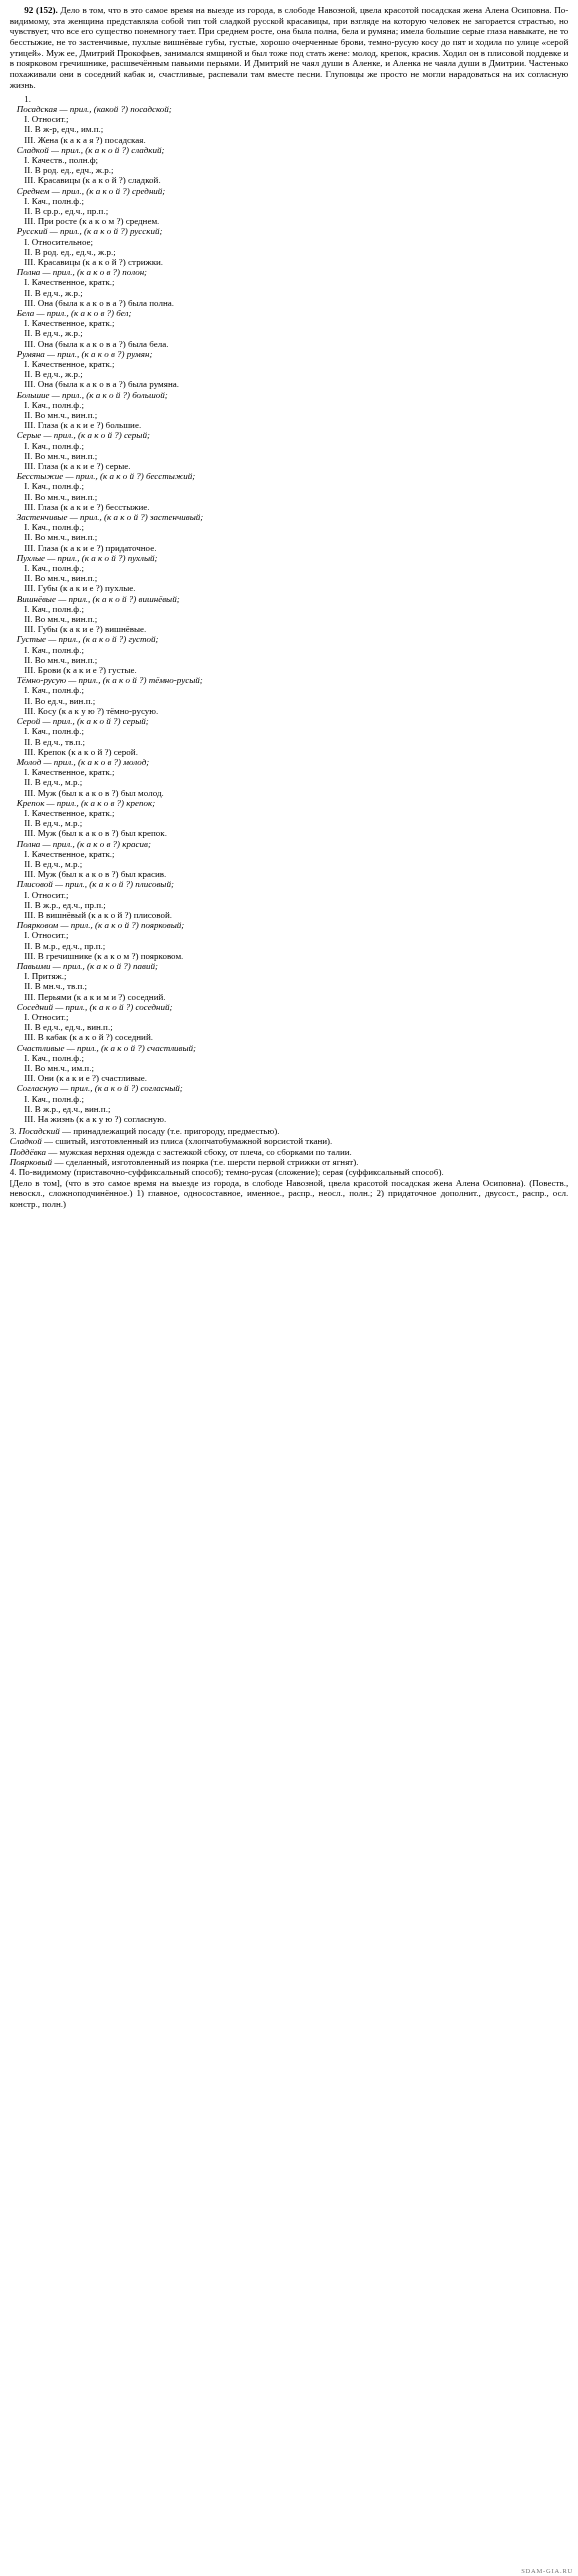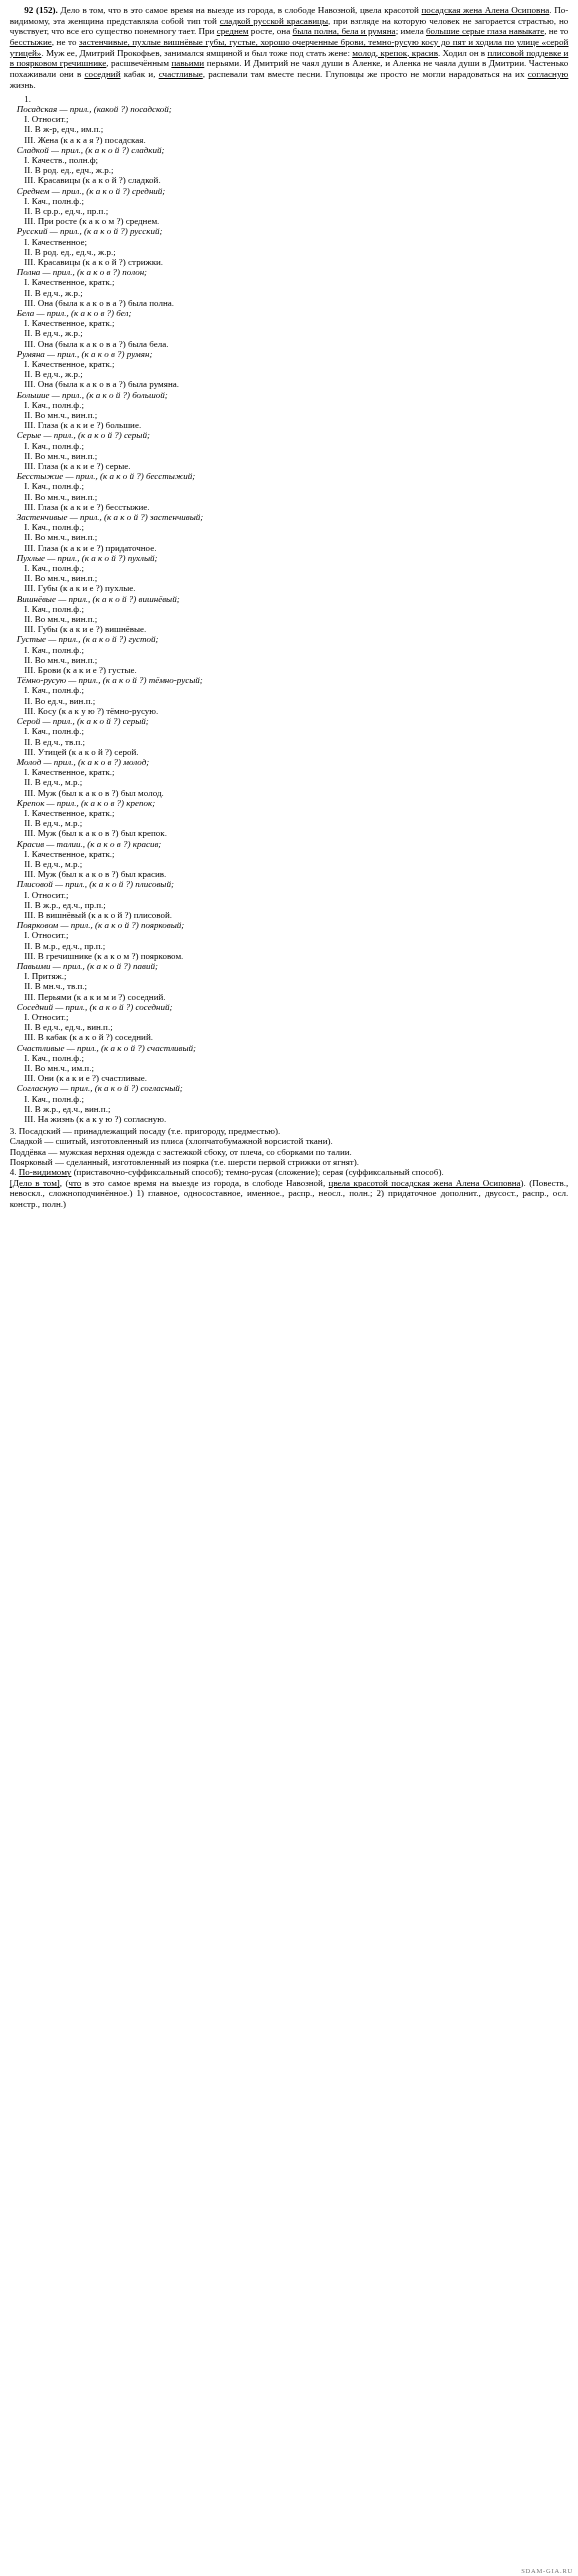--- a/index.html
+++ b/index.html
@@ -1,22 +1,22 @@
 <!DOCTYPE html>
 <html style="font-size:13px"><head>
 <meta charset="utf-8">
 <style>
   html,body{margin:0;padding:0;background:#ffffff;}
   body{width:578px;font-family:"Liberation Serif", serif;color:#000;}
   .page{width:578px;min-height:2576px;position:relative;padding:0;box-sizing:border-box;}
   .intro{padding:4.9px 9.7px 0 9.7px;font-size:9.1px;line-height:10.7px;text-align:justify;}
   .intro p{margin:0;text-indent:14.6px;}
   .num{font-weight:bold;margin-top:44px;}
-  .u{text-decoration:underline;}
-  .i{}
+  .u{}
+  .i{font-style:italic;}
   .body{padding:3.2px 9.7px 0 9.7px;font-size:9px;line-height:10.2px;}
   .ln{white-space:pre-wrap;}
   .lvl1{margin-left:14.6px;}
   .lvl2{margin-left:7px;}
   .entry{font-style:italic;}
   .tail{padding:1.6px 9.7px 0 9.7px;font-size:9px;line-height:10.4px;text-align:justify;}
   .tail p{margin:0;}
   .footer{position:absolute;right:4.9px;bottom:1.6px;font-size:6.5px;color:#777;letter-spacing:0.8px;}
   .center-note{text-align:justify;}
 </style>
@@ -44,21 +44,21 @@
     <div class="ln lvl1">I. Качеств., полн.ф;</div>
     <div class="ln lvl1">II. В род. ед., едч., ж.р.;</div>
     <div class="ln lvl1">III. Красавицы (к а к о й ?) сладкой.</div>
 
     <div class="ln lvl2 entry">Среднем — прил., (к а к о й ?) средний;</div>
     <div class="ln lvl1">I. Кач., полн.ф.;</div>
     <div class="ln lvl1">II. В ср.р., ед.ч., пр.п.;</div>
     <div class="ln lvl1">III. При росте (к а к о м ?) среднем.</div>
 
     <div class="ln lvl2 entry">Русский — прил., (к а к о й ?) русский;</div>
-    <div class="ln lvl1">I. Качественное;</div>
+    <div class="ln lvl1">I. Относительное;</div>
     <div class="ln lvl1">II. В род. ед., ед.ч., ж.р.;</div>
     <div class="ln lvl1">III. Красавицы (к а к о й ?) стрижки.</div>
 
     <div class="ln lvl2 entry">Полна — прил., (к а к о в ?) полон;</div>
     <div class="ln lvl1">I. Качественное, кратк.;</div>
     <div class="ln lvl1">II. В ед.ч., ж.р.;</div>
     <div class="ln lvl1">III. Она (была к а к о в а ?) была полна.</div>
 
     <div class="ln lvl2 entry">Бела — прил., (к а к о в ?) бел;</div>
     <div class="ln lvl1">I. Качественное, кратк.;</div>
@@ -106,33 +106,33 @@
     <div class="ln lvl1">III. Брови (к а к и е ?) густые.</div>
 
     <div class="ln lvl2 entry">Тёмно-русую — прил., (к а к о й ?) тёмно-русый;</div>
     <div class="ln lvl1">I. Кач., полн.ф.;</div>
     <div class="ln lvl1">II. Во ед.ч., вин.п.;</div>
     <div class="ln lvl1">III. Косу (к а к у ю ?) тёмно-русую.</div>
 
     <div class="ln lvl2 entry">Серой — прил., (к а к о й ?) серый;</div>
     <div class="ln lvl1">I. Кач., полн.ф.;</div>
     <div class="ln lvl1">II. В ед.ч., тв.п.;</div>
-    <div class="ln lvl1">III. Утицей (к а к о й ?) серой.</div>
+    <div class="ln lvl1">III. Крепок (к а к о й ?) серой.</div>
 
     <div class="ln lvl2 entry">Молод — прил., (к а к о в ?) молод;</div>
     <div class="ln lvl1">I. Качественное, кратк.;</div>
     <div class="ln lvl1">II. В ед.ч., м.р.;</div>
     <div class="ln lvl1">III. Муж (был к а к о в ?) был молод.</div>
 
     <div class="ln lvl2 entry">Крепок — прил., (к а к о в ?) крепок;</div>
     <div class="ln lvl1">I. Качественное, кратк.;</div>
     <div class="ln lvl1">II. В ед.ч., м.р.;</div>
     <div class="ln lvl1">III. Муж (был к а к о в ?) был крепок.</div>
 
-    <div class="ln lvl2 entry">Красив — талии., (к а к о в ?) красив;</div>
+    <div class="ln lvl2 entry">Полна — прил., (к а к о в ?) красив;</div>
     <div class="ln lvl1">I. Качественное, кратк.;</div>
     <div class="ln lvl1">II. В ед.ч., м.р.;</div>
     <div class="ln lvl1">III. Муж (был к а к о в ?) был красив.</div>
 
     <div class="ln lvl2 entry">Плисовой — прил., (к а к о й ?) плисовый;</div>
     <div class="ln lvl1">I. Относит.;</div>
     <div class="ln lvl1">II. В ж.р., ед.ч., пр.п.;</div>
     <div class="ln lvl1">III. В вишнёвый (к а к о й ?) плисовой.</div>
 
     <div class="ln lvl2 entry">Поярковом — прил., (к а к о й ?) поярковый;</div>

